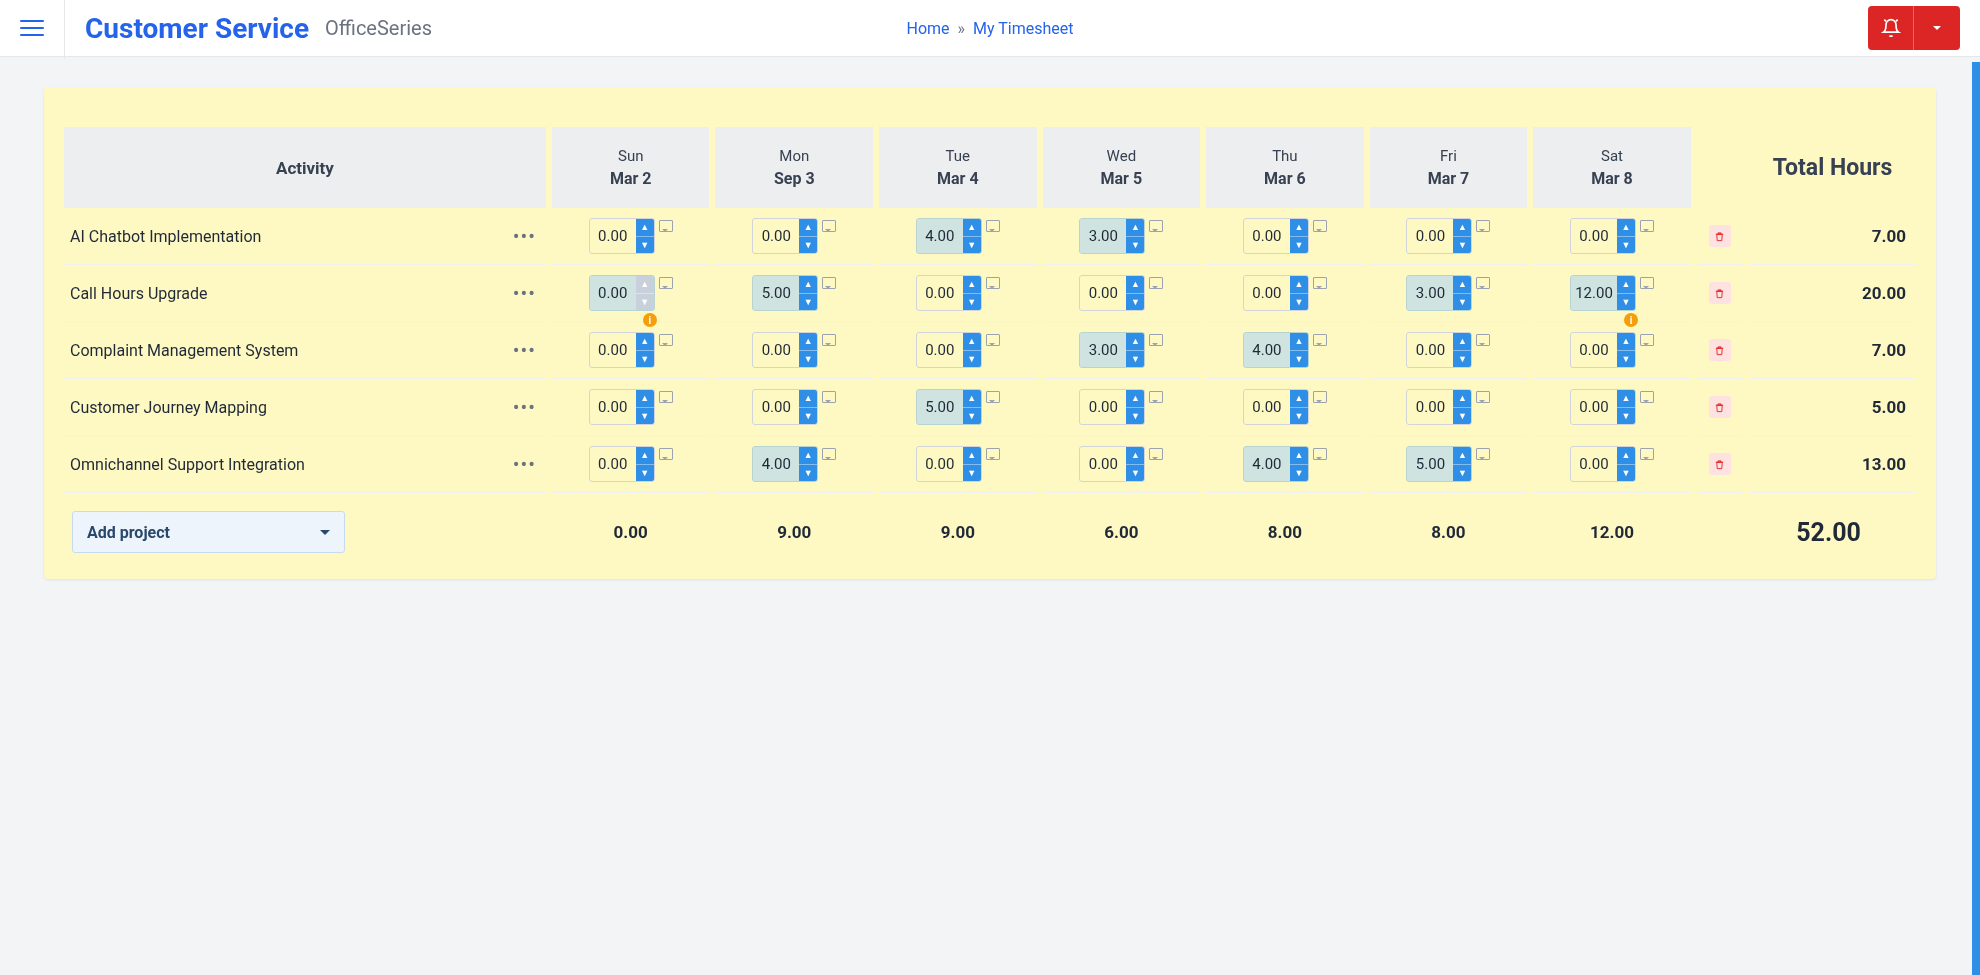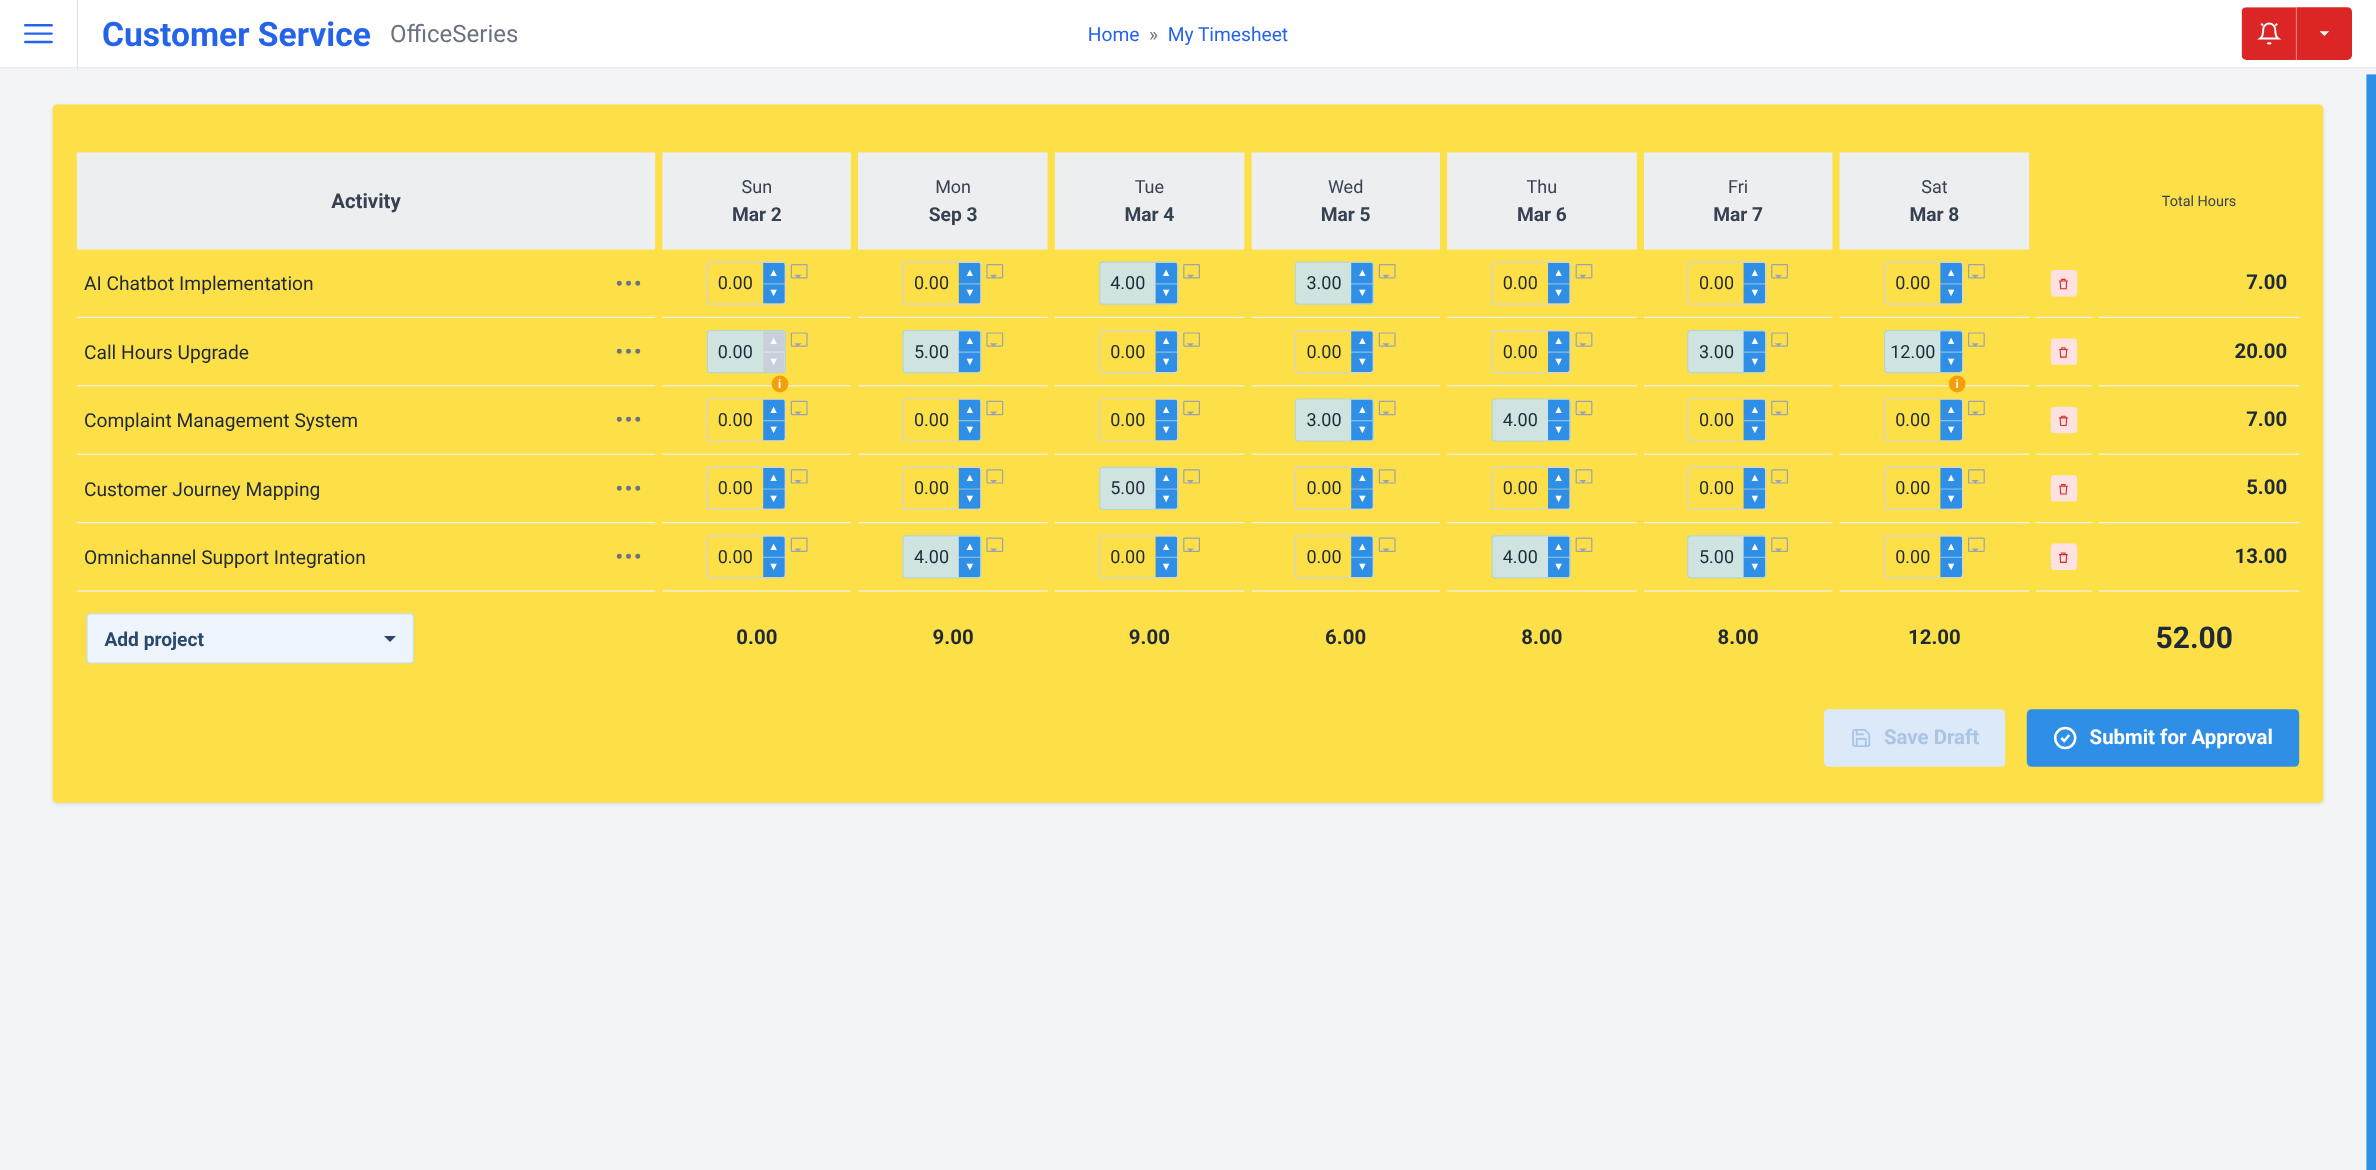--- a/index.html
+++ b/index.html
@@ -10,28 +10,28 @@
 .vdiv{width:1px;height:62px;background:#e5e7eb;margin-right:20px}
 .app-title{font-size:28px;font-weight:700;color:#2563eb;margin-right:16px}
 .app-sub{font-size:20px;color:#6b7280}
 .crumbs{position:absolute;left:50%;transform:translateX(-50%);font-size:16px;color:#2563eb}
 .crumbs .sep{color:#6b7280;margin:0 4px}
 .notif-wrap{margin-left:auto;display:flex}
 .notif-btn{width:46px;height:44px;background:#dc2626;color:#fff;display:flex;align-items:center;justify-content:center;cursor:pointer}
 .notif-btn:first-child{border-radius:4px 0 0 4px;border-right:1px solid rgba(255,255,255,0.3)}
 .notif-btn:last-child{border-radius:0 4px 4px 0}
 .main{padding:30px 44px}
-.card{background:#fde047;border-radius:4px;box-shadow:0 1px 3px rgba(0,0,0,0.08);padding:40px 14px 30px}
+.card{background:#fef9c3;border-radius:4px;box-shadow:0 1px 3px rgba(0,0,0,0.08);padding:40px 14px 16px}
 table{width:100%;border-collapse:separate;border-spacing:6px 0;table-layout:fixed}
 th{background:#edeef0;padding:20px 8px;font-weight:400;color:#374151;font-size:15px}
 th .day{display:block;margin-bottom:4px}
 th .date{display:block;font-weight:700;font-size:16px}
 th.activity-h{font-weight:700;font-size:17px;width:26%}
 th.day-h{width:8.5%}
-th.total-h{font-weight:400;font-size:12px;width:9%;background:transparent}
+th.total-h{font-weight:700;font-size:23px;width:9%;background:transparent}
 th.del-h{width:2.5%;background:transparent}
 td{padding:10px 2px;border-bottom:1px solid #f0f1f3;vertical-align:middle}
 tr.totals td{border-bottom:none;padding-top:18px;font-weight:700;font-size:17px;text-align:center}
 .act-cell{display:flex;align-items:center;justify-content:space-between;font-size:16px;color:#1f2937;padding-left:4px}
 .dots{color:#6b7280;font-size:20px;letter-spacing:1px;cursor:pointer;padding:0 8px}
 .entry{display:flex;align-items:flex-start;gap:4px;justify-content:center}
 .field{display:flex;border:1px solid #d1d5db;border-radius:3px;overflow:hidden;height:36px}
 .field.hl{background:#cfe3e0;border-color:#b8d4d0}
 .field input{border:none;width:46px;text-align:center;font-size:15px;background:transparent;outline:none;color:#1f2937}
 .field.hl input{background:#cfe3e0}
@@ -710,33 +710,16 @@
             <td>9.00</td>
             <td>6.00</td>
             <td>8.00</td>
             <td>8.00</td>
             <td>12.00</td>
             <td></td>
             <td class="row-total" style="font-size:25px">52.00</td>
           </tr>
         </tbody>
     </table>
-    <div class="actions">
-      <button class="btn btn-draft">
-        <svg width="18" height="18" viewBox="0 0 24 24" fill="none" stroke="currentColor" stroke-width="2">
-            <path d="M19 21H5a2 2 0 01-2-2V5a2 2 0 012-2h11l5 5v11a2 2 0 01-2 2z"></path>
-            <polyline points="17 21 17 13 7 13 7 21"></polyline>
-            <polyline points="7 3 7 8 15 8"></polyline>
-          </svg>
-        <span>Save Draft</span>
-      </button>
-      <button class="btn btn-submit">
-        <svg width="20" height="20" viewBox="0 0 24 24" fill="none" stroke="#fff" stroke-width="2.5">
-            <circle cx="12" cy="12" r="10"></circle>
-            <polyline points="8 12 11 15 16 9"></polyline>
-          </svg>
-        <span>Submit for Approval</span>
-      </button>
-    </div>
   </div>
 </div>
 
 <div class="scrollbar"></div>
 
 </body></html>

